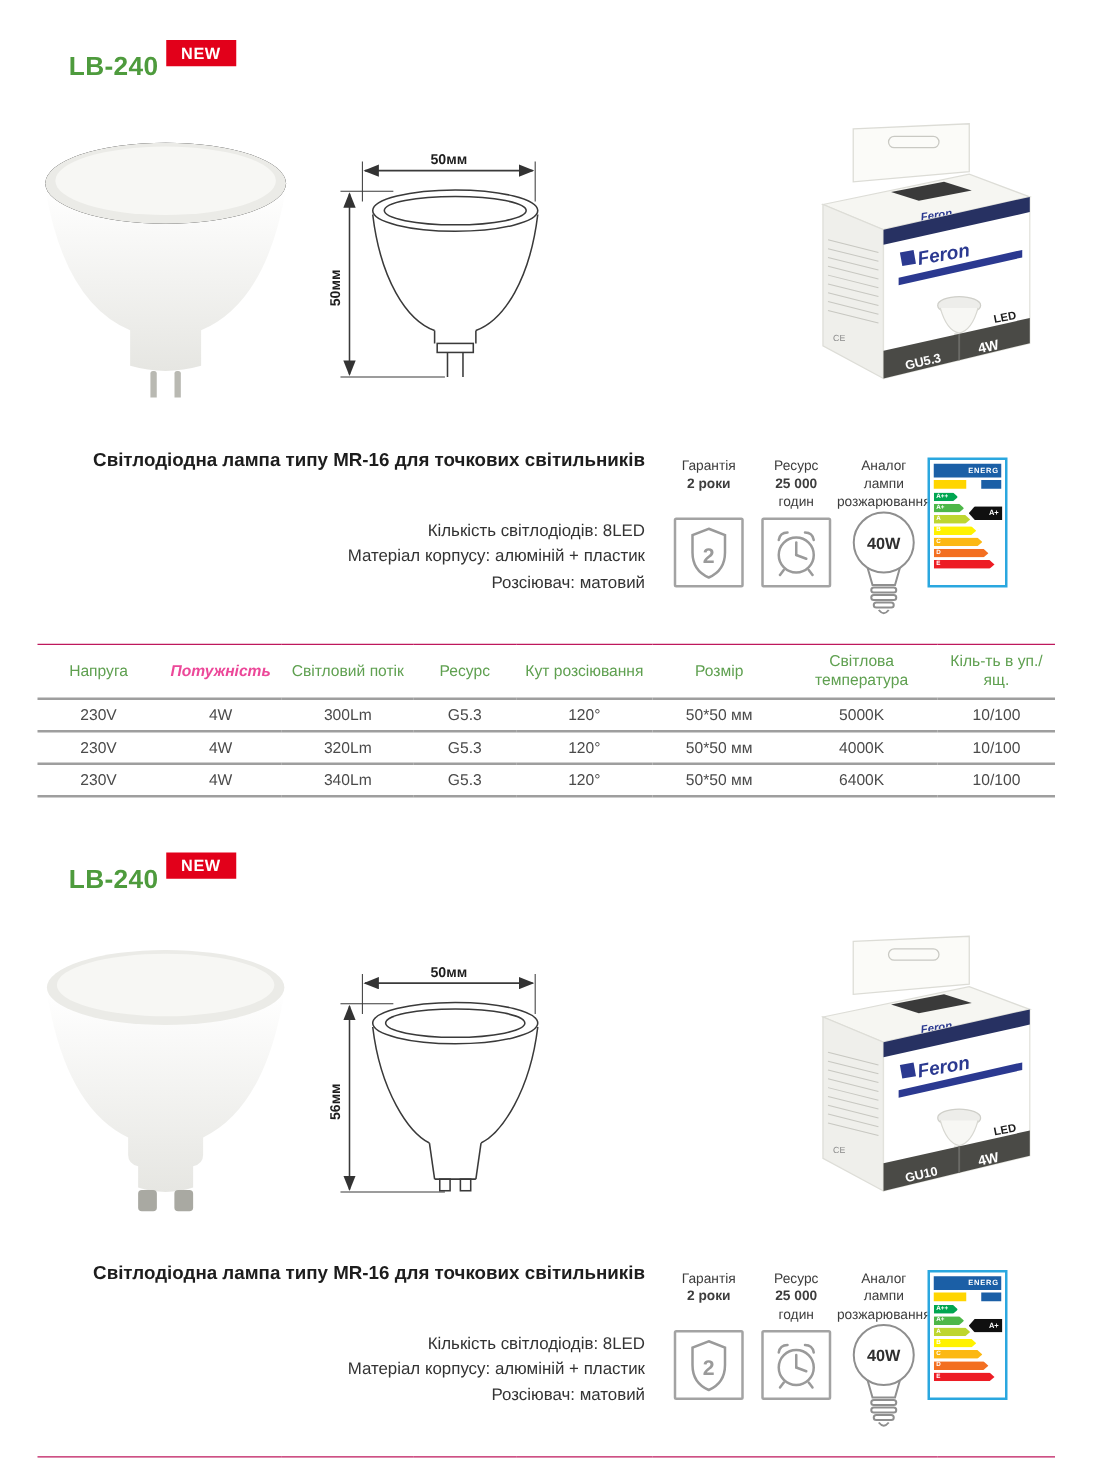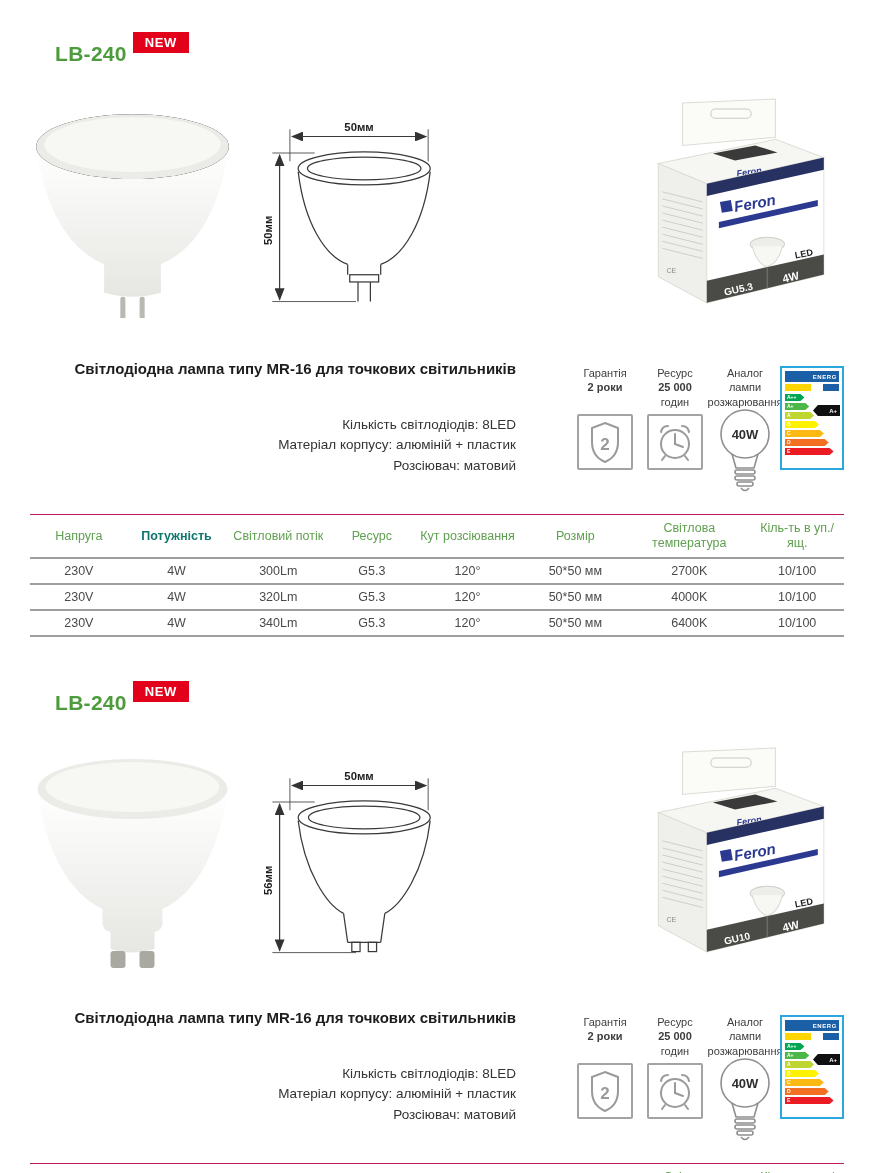--- a/index.html
+++ b/index.html
@@ -18,21 +18,21 @@
   .dim-drawing { width:190px; flex:0 0 auto; margin-left:28px; margin-top:18px; }
   .box-visual { margin-left:auto; margin-right:8px; width:212px; flex:0 0 auto; }
 
   
   .info-row { display:flex; margin-bottom:6px; }
   .text-col { flex:1 1 auto; padding-right:16px;text-align:right; }
   .product-heading { font-size:15px; font-weight:bold; color:#1d1d1d; margin:8px 0 38px 0; }
   .spec-line { font-size:13.5px; color:#333; line-height:1.5; }
 
   
-  .features { display:flex; width:312px; flex:0 0 auto; justify-content:flex-end; margin-top:14px; }
+  .features { display:flex; width:312px; flex:0 0 auto; justify-content:flex-start; margin-top:14px; }
   .feature { display:flex; flex-direction:column; align-items:center; width:70px; }
   .flabel { font-size:11px; color:#3d3d3d; text-align:center; line-height:1.3; height:46px; }
   .fbold { font-weight:bold; }
   .icon-square { width:56px; height:56px; border:2px solid #a3a3a3; border-radius:2px;
                  display:flex; align-items:center; justify-content:center; margin-top:2px; }
   .bulb-wrap { margin-top:-6px; }
 
   
   .energy { position:relative; width:64px; border:2px solid #2aa7df; background:#fff; padding:3px; height:104px; }
   .e-head { height:11px; background:#1b5fa6; display:flex; align-items:center; justify-content:flex-end; }
@@ -46,21 +46,21 @@
   .ebar span { color:#fff; font-size:5px; font-weight:bold; padding-left:2px; line-height:1; }
   .e-arrow { position:absolute; right:2px; top:37px; width:27px; height:11px; background:#101010;
              clip-path:polygon(100% 0,100% 100%,18% 100%,0 50%,18% 0);
              display:flex; align-items:center; justify-content:flex-end; }
   .e-arrow span { color:#fff; font-size:6px; font-weight:bold; padding-right:3px; }
 
   
   .spec-table { width:100%; border-collapse:collapse; margin-top:16px; border-top:1px solid #be185d; }
   .spec-table th { font-size:12.5px; color:#5fa050; font-weight:normal; text-align:center;
                    padding:6px 4px; line-height:1.2; }
-  .spec-table th:nth-child(2) { font-weight:bold; color:#0f766e; }
+  .spec-table th:nth-child(2) { font-weight:bold; color:#ec4899;font-style:italic; }
   .spec-table thead tr { border-bottom:2px solid #9e9e9e; }
   .spec-table tbody tr { border-bottom:2px solid #9e9e9e; }
   .spec-table td { font-size:12.5px; color:#4a4a4a; text-align:center; padding:5px 4px; }
 
   svg text { font-family:"Liberation Sans", sans-serif; }
 </style>
 </head>
 <body>
 
 <div class="page">
@@ -282,21 +282,21 @@
         </tr>
       </thead>
       <tbody>
           <tr>
             <td>230V</td>
             <td>4W</td>
             <td>300Lm</td>
             <td>G5.3</td>
             <td>120°</td>
             <td>50*50 мм</td>
-            <td>2700K</td>
+            <td>5000K</td>
             <td>10/100</td>
           </tr>
           <tr>
             <td>230V</td>
             <td>4W</td>
             <td>320Lm</td>
             <td>G5.3</td>
             <td>120°</td>
             <td>50*50 мм</td>
             <td>4000K</td>

